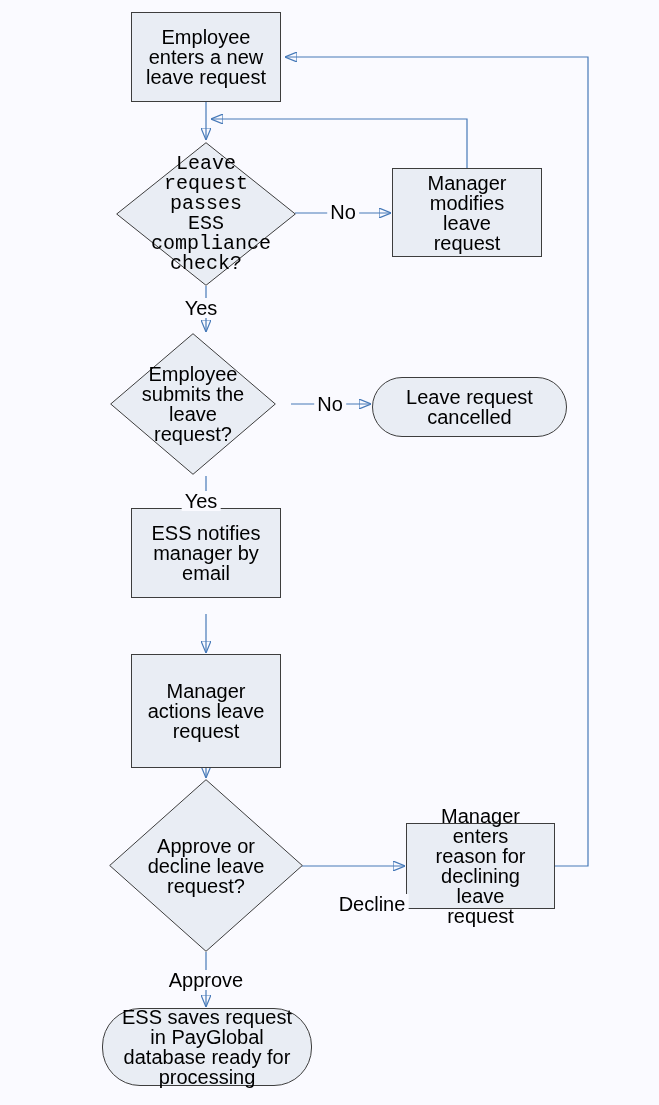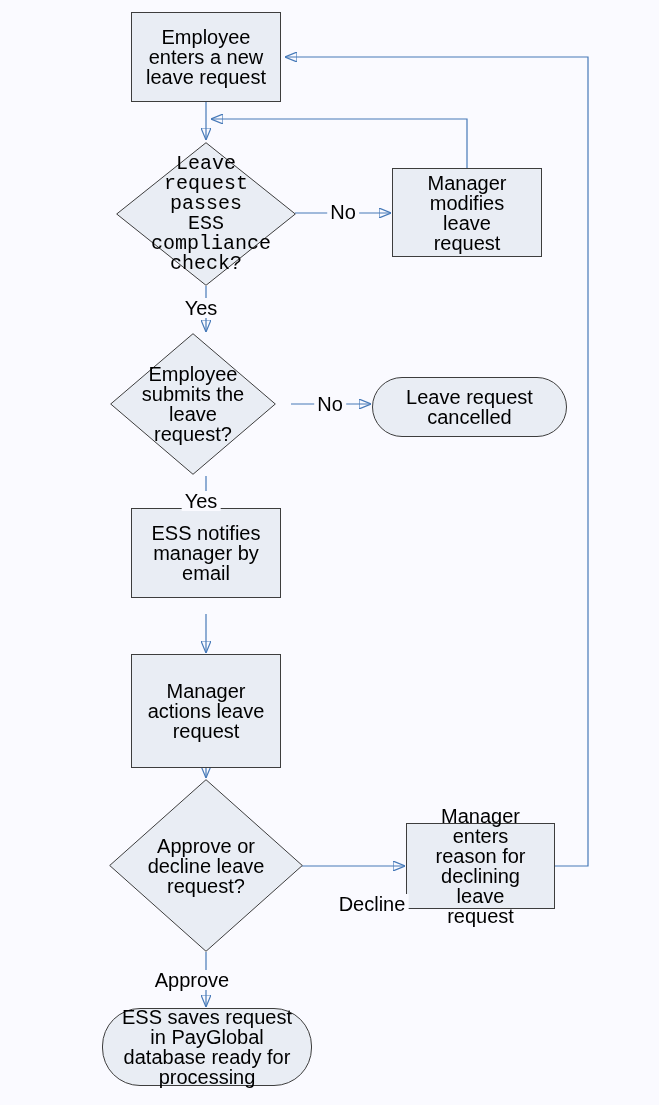--- a/index.html
+++ b/index.html
@@ -137,15 +137,15 @@
 
   <div class="node rect" style="left:406px; top:823px; width:149px; height:86px;">
     <div class="txt" style="width:105px;">Manager enters reason for declining leave request</div>
   </div>
 
   <div class="edge-label" style="left:343px; top:212px;">No</div>
   <div class="edge-label" style="left:201px; top:308px;">Yes</div>
   <div class="edge-label" style="left:330px; top:404px;">No</div>
   <div class="edge-label" style="left:201px; top:501px;">Yes</div>
   <div class="edge-label" style="left:372px; top:864px;margin-top:40px;">Decline</div>
-  <div class="edge-label" style="left:192px; top:980px;">Approve</div>
+  <div class="edge-label" style="left:206px; top:980px;">Approve</div>
 
 </div>
 
 </body></html>

